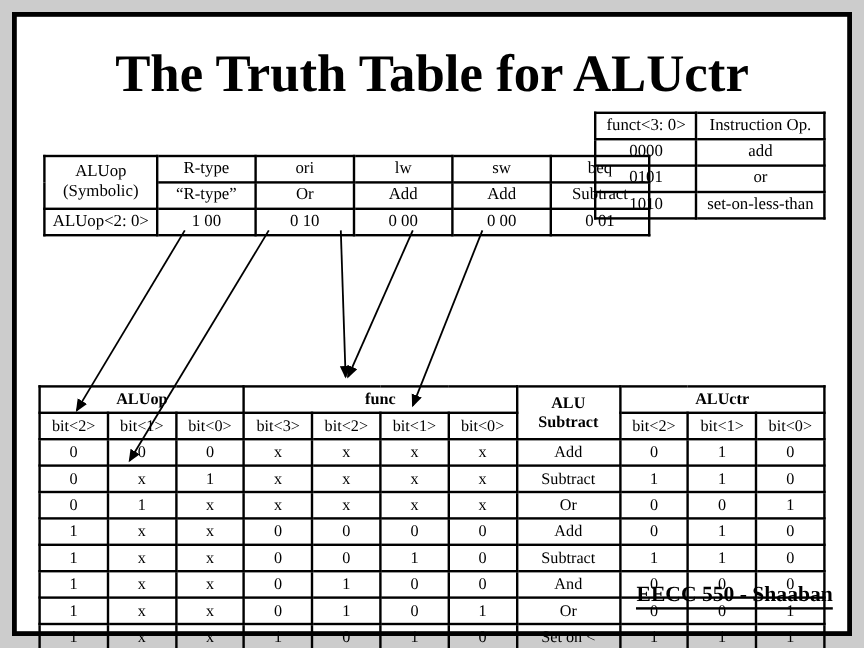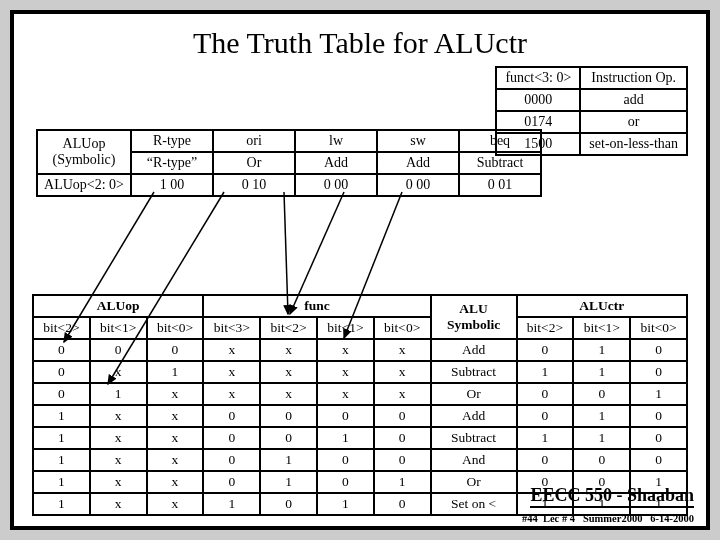--- a/index.html
+++ b/index.html
@@ -13,23 +13,23 @@
   .slide {
     width: 700px;
     height: 520px;
     background: white;
     border: 4px solid black;
     position: relative;
     box-sizing: border-box;
   }
   .title {
     text-align: center;
-    font-size: 30px;
-    font-weight: normal;
-    margin: 12px 0 6px 0;
+    font-size: 44px;
+    font-weight: bold;
+    margin: 22px 0 6px 0;
   }
   .content {
     padding: 0 18px;
   }
   .table1-row {
     display: flex;
     justify-content: flex-end;
     margin-bottom: 4px;
   }
   table {
@@ -83,25 +83,25 @@
         <tbody>
             <tr>
               <td>funct&lt;3: 0&gt;</td>
               <td>Instruction Op.</td>
             </tr>
         <tr>
               <td>0000</td>
               <td>add</td>
             </tr>
         <tr>
-              <td>0174</td>
+              <td>0101</td>
               <td>or</td>
             </tr>
         <tr>
-              <td>1500</td>
+              <td>1010</td>
               <td>set-on-less-than</td>
             </tr>
       </tbody>
         </table>
     </div>
 
     <div style="position:absolute; left:22px; top:115px;">
       <table class="t2-left">
         <tbody>
             <tr>
@@ -131,21 +131,21 @@
         </table>
     </div>
 
     <div style="height:130px"></div>
 
     <table class="t4">
       <tbody>
           <tr class="sectionhead">
         <td colspan="3">ALUop</td>
         <td colspan="4">func</td>
-        <td rowspan="2" style="width:76px">ALU Symbolic</td>
+        <td rowspan="2" style="width:76px">ALU Subtract</td>
         <td colspan="3">ALUctr</td>
       </tr>
       <tr>
         <td>bit&lt;2&gt;</td>
         <td>bit&lt;1&gt;</td>
         <td>bit&lt;0&gt;</td>
         <td>bit&lt;3&gt;</td>
         <td>bit&lt;2&gt;</td>
         <td>bit&lt;1&gt;</td>
         <td>bit&lt;0&gt;</td>
@@ -270,14 +270,13 @@
       </marker>
     </defs>
     <line x1="140" y1="178" x2="50" y2="328" stroke="black" stroke-width="1.5" marker-end="url(#ah)"></line>
     <line x1="210" y1="178" x2="94" y2="370" stroke="black" stroke-width="1.5" marker-end="url(#ah)"></line>
     <line x1="270" y1="178" x2="274" y2="300" stroke="black" stroke-width="1.5" marker-end="url(#ah)"></line>
     <line x1="330" y1="178" x2="276" y2="300" stroke="black" stroke-width="1.5" marker-end="url(#ah)"></line>
     <line x1="388" y1="178" x2="330" y2="324" stroke="black" stroke-width="1.5" marker-end="url(#ah)"></line>
   </svg>
 
   <div class="footer1">EECC 550 - Shaaban</div>
-  <div class="footer2">#44&nbsp;&nbsp;Lec # 4&nbsp;&nbsp;&nbsp;Summer2000&nbsp;&nbsp;&nbsp;6-14-2000</div>
 </div>
 
 </body></html>

